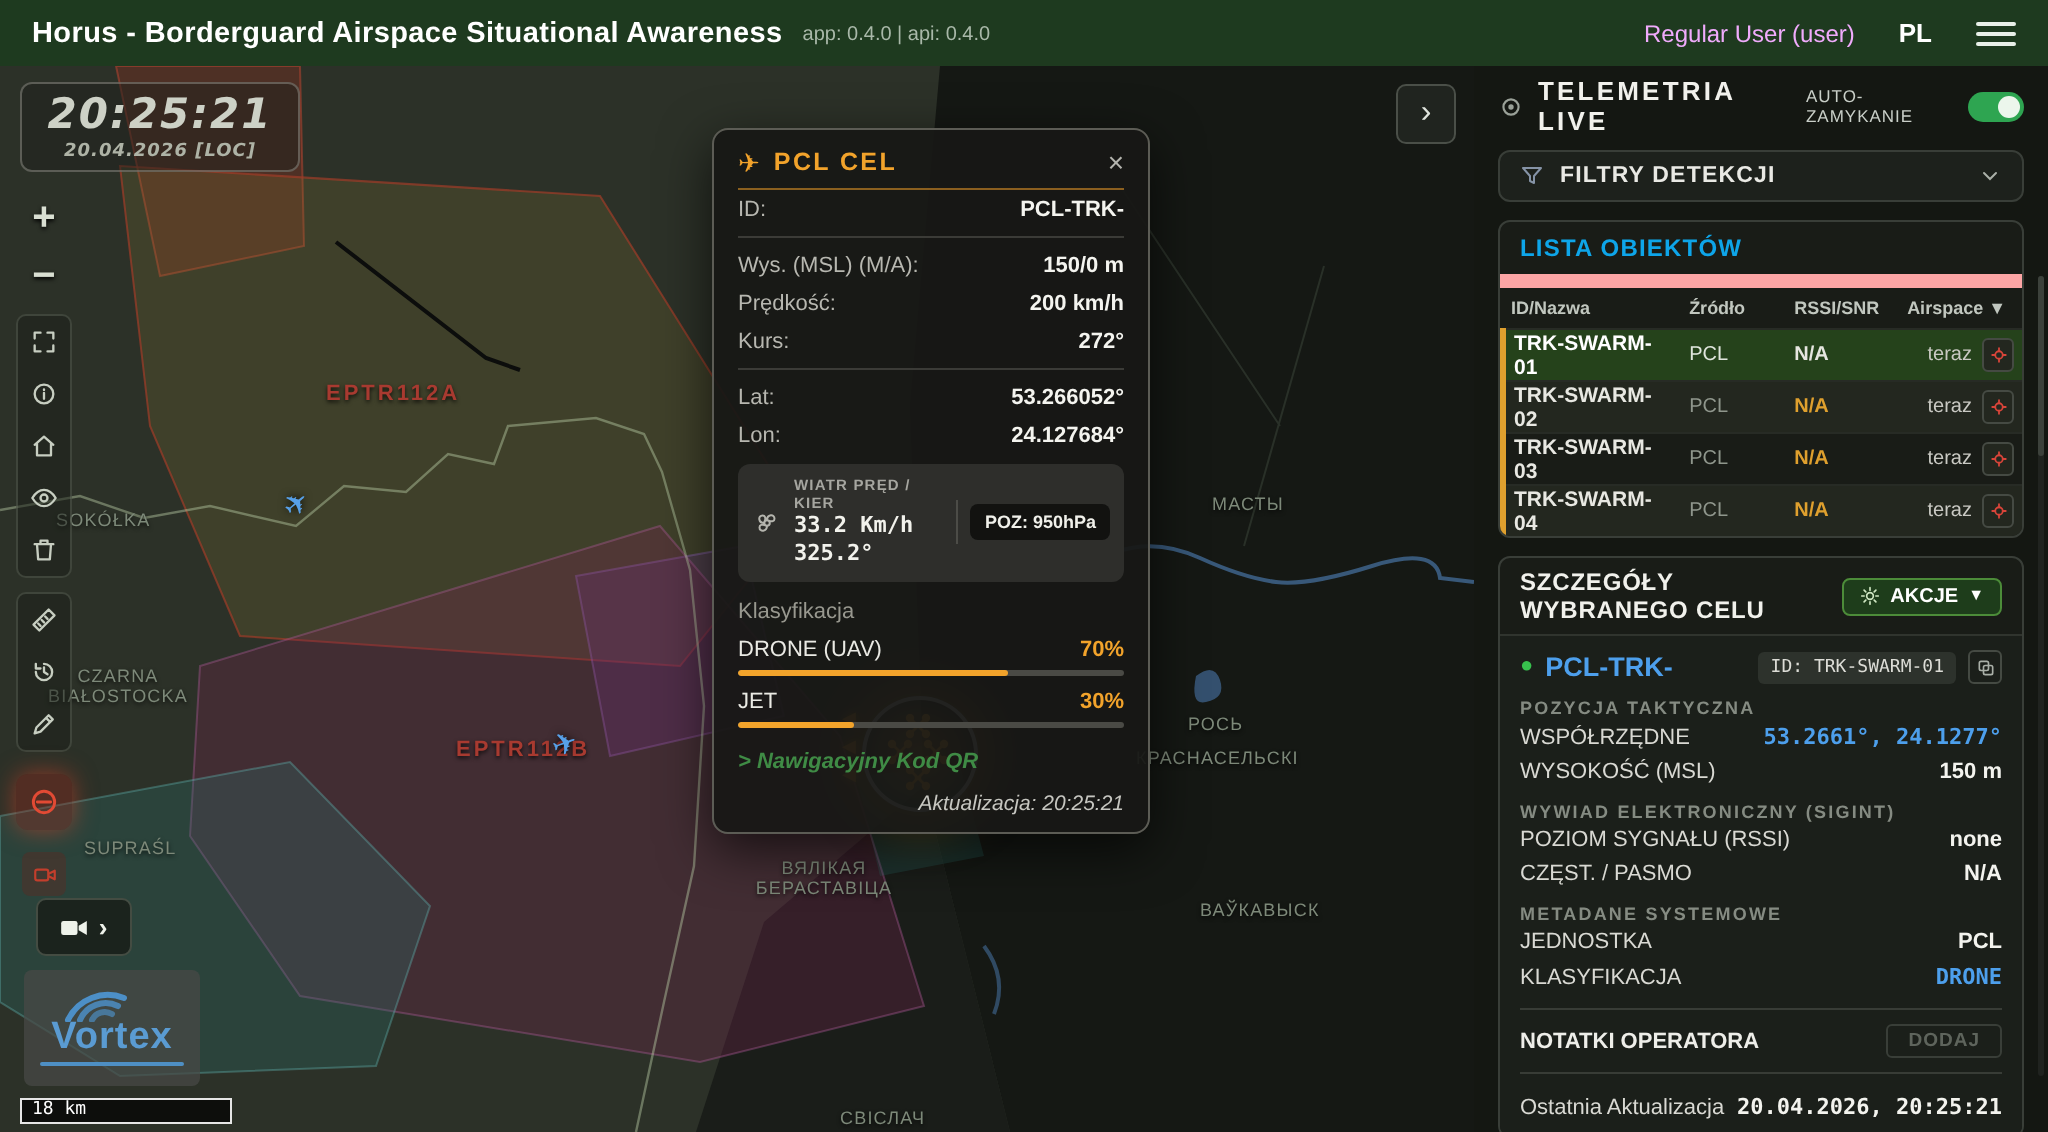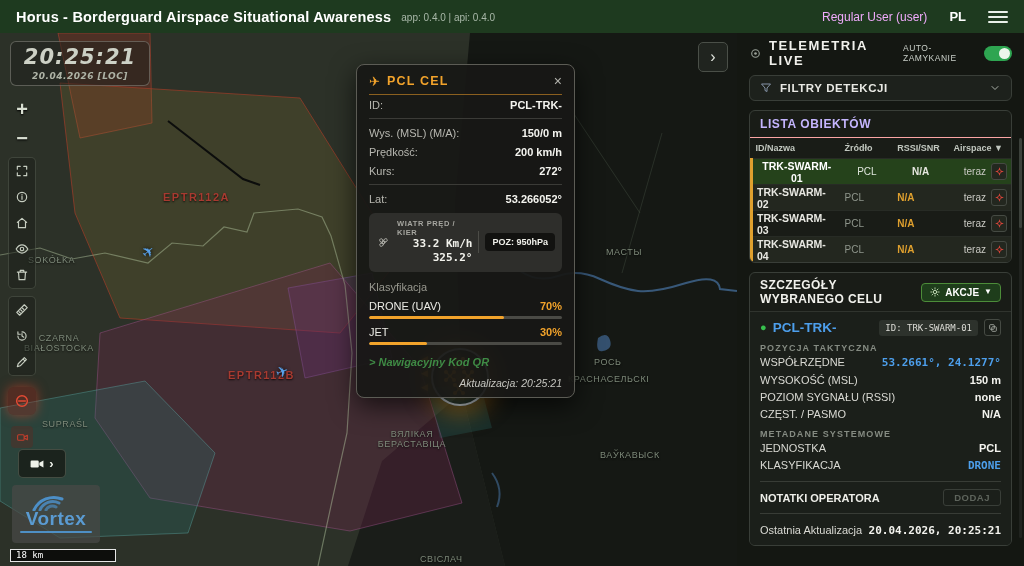--- a/index.html
+++ b/index.html
@@ -90,21 +90,21 @@
   .prow{display:flex;justify-content:space-between;align-items:center;padding:3.5px 0;font-size:11px;}
   .prow .lbl{color:#b7b7b0;}
   .prow .val{color:#f4f4ef;font-weight:bold;}
   .pdiv{border-top:1px solid #3b3b37;margin:4px 0;}
   .wind-box{margin-top:5px;background:#2e2e2b;border-radius:6px;padding:6px 7px;display:flex;
             align-items:center;gap:6px;}
   .wind-icon{color:#b5b5ae;display:flex;}
   .wind-icon svg{width:15px;height:15px;stroke:currentColor;fill:none;stroke-width:1.6;stroke-linecap:round;}
   .wind-main{flex:1;min-width:0;}
   .wind-cap{font-size:7.5px;font-weight:bold;color:#a6a6a0;letter-spacing:.6px;}
-  .wind-val{font-family:"DejaVu Sans Mono",monospace;font-size:11px;font-weight:bold;color:#f2f2ec;line-height:1.3;text-align:right;}
+  .wind-val{font-family:"DejaVu Sans Mono",monospace;font-size:11px;font-weight:bold;color:#f2f2ec;line-height:1.3;}
   .wind-sep{width:1px;height:22px;background:#4c4c47;}
   .pressure-pill{background:#121210;border-radius:4px;padding:4px 7px;font-size:9px;font-weight:bold;
                  color:#f0f0ea;white-space:nowrap;}
   .klas-title{margin-top:9px;color:#98988f;font-size:11px;}
   .klas-row{display:flex;justify-content:space-between;align-items:baseline;font-size:11px;margin-top:7px;}
   .klas-name{color:#eaeae4;}
   .klas-pct{color:#f2a32b;font-weight:bold;}
   .klas-bar{height:3px;background:#4a4a45;border-radius:2px;margin-top:4px;overflow:hidden;}
   .klas-fill{height:3px;background:#f2a32b;border-radius:2px;}
   .qr-link{margin-top:11px;color:#3f8b45;font-size:11px;font-weight:bold;font-style:italic;cursor:pointer;}
@@ -122,31 +122,31 @@
   .toggle{width:31px;height:15px;border-radius:8px;background:#2ea551;position:relative;cursor:pointer;}
   .toggle::after{content:"";position:absolute;right:2px;top:2px;width:11px;height:11px;border-radius:50%;background:#ecf6ec;}
 
   .panel{border:1px solid #393e38;border-radius:6px;background:#191c17;margin-top:9px;overflow:hidden;}
   .filters{display:flex;align-items:center;gap:8px;padding:6px 10px;background:#1d211c;cursor:pointer;}
   .filters svg.funnel{width:12px;height:12px;stroke:#8593a6;fill:none;stroke-width:2;stroke-linejoin:round;}
   .filters-title{font-weight:bold;font-size:11.5px;color:#e9e9e4;letter-spacing:.6px;}
   .filters .chev{margin-left:auto;display:flex;}
   .filters .chev svg{width:12px;height:12px;stroke:#aab0a8;fill:none;stroke-width:2;stroke-linecap:round;}
 
-  .panel-title{padding:6px 10px;font-weight:bold;font-size:12px;color:#c4b5fd;letter-spacing:.6px;
-               border-bottom:1px solid #fca5a5;}
+  .panel-title{padding:6px 10px;font-weight:bold;font-size:12px;color:#0ea5e9;letter-spacing:.6px;
+               border-bottom:7px solid #fca5a5;}
   .obj-table{width:100%;border-collapse:collapse;font-size:10px;table-layout:fixed;}
   .obj-table th{text-align:left;font-size:9px;color:#c1c7bf;padding:5px 4px;font-weight:bold;}
   .obj-table th:last-child{text-align:right;padding-right:8px;}
   .obj-table td{padding:0 4px;height:25px;border-top:1px solid #272b25;vertical-align:middle;}
   .c-id{width:36%;} .c-src{width:20%;} .c-rssi{width:21%;} .c-seen{width:23%;}
   .cell-id{font-weight:bold;color:#e8e8e2;font-size:10.5px;border-left:3px solid #dfa02e;}
   .cell-src{color:#8f968c;} .cell-rssi{color:#dfa02e;font-weight:bold;}
   .seen-cell{display:flex;align-items:center;justify-content:flex-end;gap:5px;color:#c9c9c3;}
-  .row-sel{background:#25421b;text-align:center;}
+  .row-sel{background:#25421b;}
   .row-sel .cell-id{color:#fff;}
   .row-sel .cell-src{color:#dfe5dc;}
   .row-sel .cell-rssi{color:#e6e6e0;}
   .row-alt{background:#23271f;}
   .loc-btn{width:16px;height:17px;border:1px solid #454a43;border-radius:3px;background:#23271f;
            display:flex;align-items:center;justify-content:center;padding:0;cursor:pointer;}
   .loc-btn svg{width:9px;height:9px;stroke:#d9453a;fill:none;stroke-width:2.4;stroke-linecap:round;}
 
   .details-head{display:flex;align-items:center;justify-content:space-between;padding:5px 10px;
                 border-bottom:1px solid #30342e;}
@@ -392,20 +392,24 @@
         <span class="val">200 km/h</span>
       </div>
       <div class="prow">
         <span class="lbl">Kurs:</span>
         <span class="val">272°</span>
       </div>
       <div class="pdiv"></div>
       <div class="prow">
         <span class="lbl">Lat:</span>
         <span class="val">53.266052°</span>
+      </div>
+      <div class="prow">
+        <span class="lbl">Lon:</span>
+        <span class="val">24.127684°</span>
       </div>
       <div class="wind-box">
         <span class="wind-icon">
           <svg viewBox="0 0 24 24">
               <circle cx="12" cy="12" r="2.2"></circle>
               <path d="M12,9.8C12,5 18,4.5 18,8.5c0,2-2.2,2.6-4.2,1.8M12,14.2c0,4.8-6,5.3-6,1.3 0-2 2.2-2.6 4.2-1.8M9.8,12C5,12 4.5,6 8.5,6c2,0 2.6,2.2 1.8,4.2"></path>
             </svg>
         </span>
         <div class="wind-main">
           <div class="wind-cap">WIATR PRĘD / KIER</div>
@@ -572,20 +576,21 @@
         </div>
         <div class="sec">POZYCJA TAKTYCZNA</div>
         <div class="kv">
           <span class="k">WSPÓŁRZĘDNE</span>
           <span class="v v-blue">53.2661°, 24.1277°</span>
         </div>
         <div class="kv">
           <span class="k">WYSOKOŚĆ (MSL)</span>
           <span class="v">150 m</span>
         </div>
+        <div class="sec">WYWIAD ELEKTRONICZNY (SIGINT)</div>
         <div class="kv">
           <span class="k">POZIOM SYGNAŁU (RSSI)</span>
           <span class="v">none</span>
         </div>
         <div class="kv">
           <span class="k">CZĘST. / PASMO</span>
           <span class="v">N/A</span>
         </div>
         <div class="sec">METADANE SYSTEMOWE</div>
         <div class="kv">

